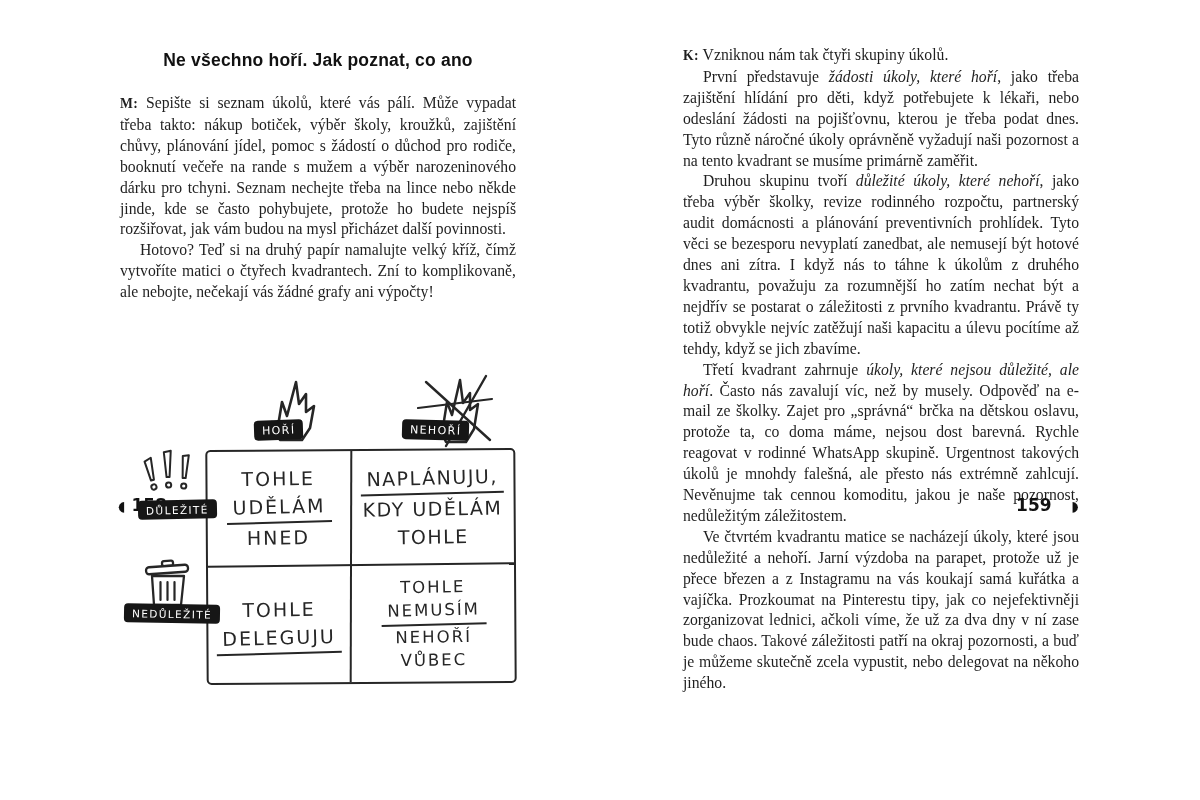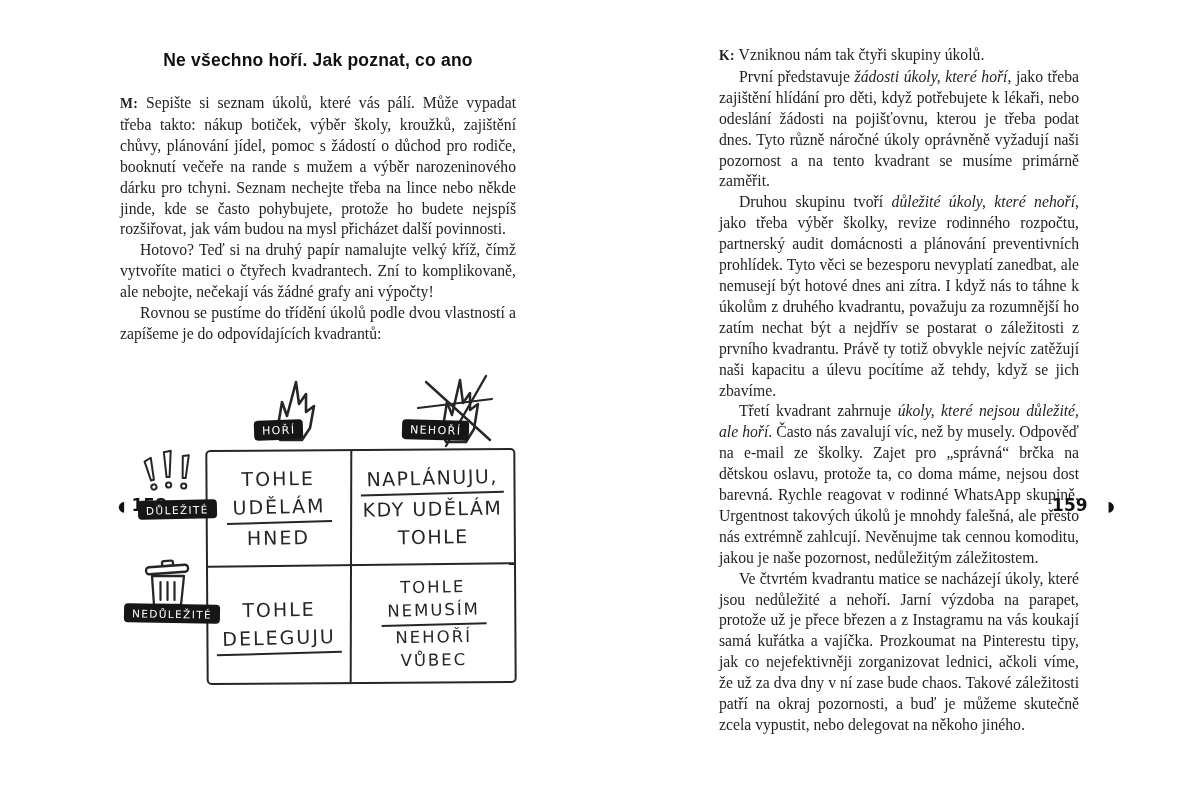--- a/index.html
+++ b/index.html
@@ -1,36 +1,36 @@
 <!DOCTYPE html>
 <html><head>
 <meta charset="utf-8">
 <style>
   html,body { margin:0; padding:0; background:#ffffff; }
   .spread {
     position:relative; width:1200px; height:800px;
     background:#ffffff; overflow:hidden;
     font-family:"Liberation Serif", serif; color:#1f1f1f;
   }
-  .page { position:absolute; top:0; width:600px; height:572px;padding-left:36px; }
+  .page { position:absolute; top:0; width:600px; height:572px; }
   .page-left  { left:0; }
   .page-right { left:600px; }
 
   .text-col { position:absolute; top:0; width:396px; }
   .page-left  .text-col { left:120px; }
   .page-right .text-col { left:83px; }
 
   .heading {
     margin:50px 0 0 0; text-align:center;
     font-family:"Liberation Sans", sans-serif; font-weight:bold;
     font-size:17.5px; color:#111111; letter-spacing:0.2px;
   }
 
   .body-text { margin-top:22px; font-size:15.7px; line-height:20.9px; text-align:justify; }
-  .page-right .body-text { margin-top:45px;margin-left:36px; }
+  .page-right .body-text { margin-top:45px; }
   p.para { margin:0; }
   p.para.indent { text-indent:20px; }
   p.para.gap { margin-top:21px; }
   .lead { font-weight:bold; font-size:0.87em; letter-spacing:0.4px; }
   .em { font-style:italic; }
 
   
   .fig-grid {
     position:absolute; left:206px; top:449px; width:306px; height:231px;
     border:2.5px solid #262626; border-radius:5px; transform:rotate(-0.35deg);
@@ -81,21 +81,20 @@
 <body>
 
 <div class="spread">
 
   <div class="page page-left">
     <div class="text-col">
       <h1 class="heading">Ne všechno hoří. Jak poznat, co ano</h1>
       <div class="body-text">
           <p class="para"><span class="lead">M:</span><span> Sepište si seznam úkolů, které vás pálí. Může vypadat třeba takto: nákup botiček, výběr školy, kroužků, zajištění chůvy, plánování jídel, pomoc s žádostí o důchod pro rodiče, booknutí večeře na rande s mužem a výběr narozeninového dárku pro tchyni. Seznam nechejte třeba na lince nebo někde jinde, kde se často pohybujete, protože ho budete nejspíš rozšiřovat, jak vám budou na mysl přicházet další povinnosti.</span></p>
           <p class="para indent"><span>Hotovo? Teď si na druhý papír namalujte velký kříž, čímž vytvoříte matici o čtyřech kvadrantech. Zní to komplikovaně, ale nebojte, nečekají vás žádné grafy ani výpočty!</span></p>
-          <p class="para indent"><span>Rovnou se pustíme do třídění úkolů podle dvou vlastností a zapíšeme je do odpovídajících kvadrantů:</span></p>
         </div>
     </div>
 
     <div>
 
       <div class="fig-icon icon-flame">
         <svg width="52" height="64" viewBox="0 0 52 64">
           <polygon class="ink" stroke-width="2.6" points="14,62 6,44 12,48 16,24 21,38 30,4 33,26 40,16 40,34 48,28 44,50 36,62"></polygon>
         </svg>
       </div>

